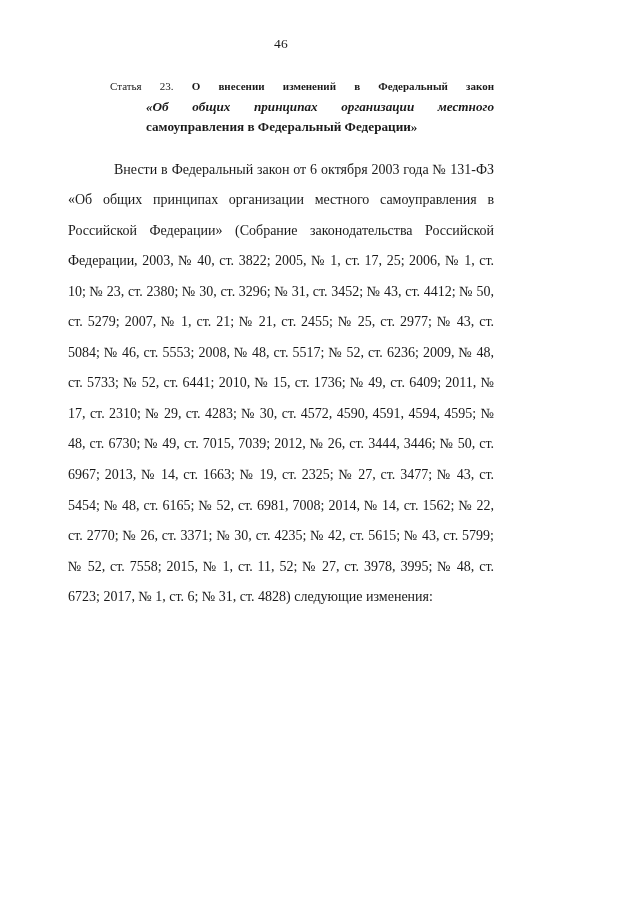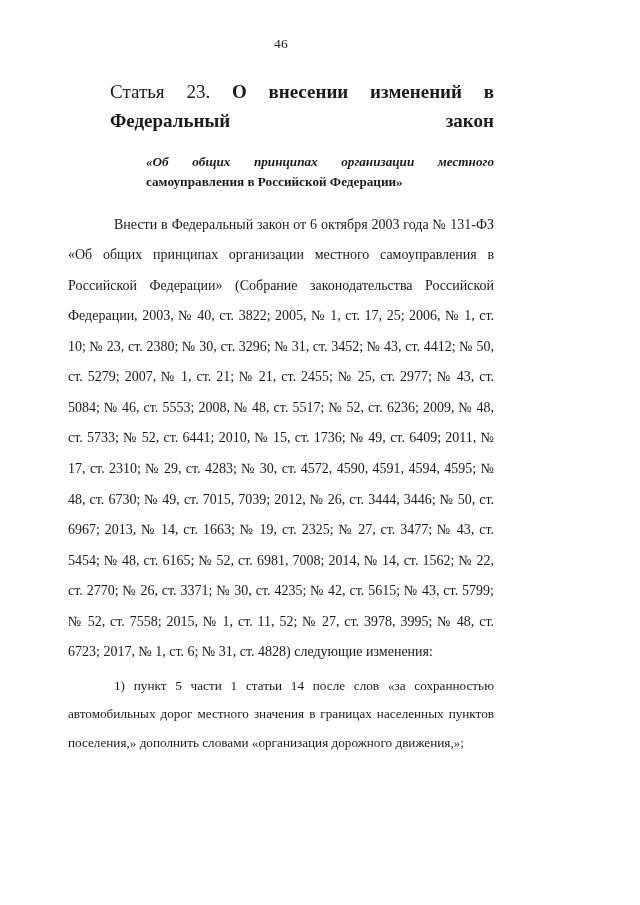--- a/index.html
+++ b/index.html
@@ -22,25 +22,25 @@
     padding: 36px 70px 40px 68px;
     position: relative;
   }
   .page-number {
     text-align: center;
     font-size: 13.5px;
     margin: 0 0 26px 0;
     letter-spacing: 0.2px;
   }
   .article-head {
-    font-size: 19px;
+    font-size: 11px;
     line-height: 1.52;
     text-align: justify;
     text-align-last: justify;
-    margin: 0 0 16px 0;
+    margin: 0 0 2px 0;
     padding-left: 42px;
   }
   .article-head .art-label {
     font-weight: normal;
   }
   .article-head .art-title {
     font-weight: bold;
   }
   .article-head-line2 {
     font-size: 13.2px;
@@ -83,20 +83,19 @@
 <body>
 
 <div class="page">
 
   <div class="page-number">46</div>
 
   <p class="article-head">
     <span class="art-label">Статья 23.</span><span>&nbsp;</span><span class="art-title">О внесении изменений в Федеральный закон</span>
   </p>
   <p class="article-head-line2">«Об общих принципах организации местного</p>
-  <p class="article-head-line3">самоуправления в Российской Федерации»</p>
+  <p class="article-head-line3">самоуправления в Федеральный Федерации»</p>
 
   <p class="body-para first">Внести в Федеральный закон от 6 октября 2003 года № 131-ФЗ «Об общих принципах организации местного самоуправления в Российской Федерации» (Собрание законодательства Российской Федерации, 2003, № 40, ст. 3822; 2005, № 1, ст. 17, 25; 2006, № 1, ст. 10; № 23, ст. 2380; № 30, ст. 3296; № 31, ст. 3452; № 43, ст. 4412; № 50, ст. 5279; 2007, № 1, ст. 21; № 21, ст. 2455; № 25, ст. 2977; № 43, ст. 5084; № 46, ст. 5553; 2008, № 48, ст. 5517; № 52, ст. 6236; 2009, № 48, ст. 5733; № 52, ст. 6441; 2010, № 15, ст. 1736; № 49, ст. 6409; 2011, № 17, ст. 2310; № 29, ст. 4283; № 30, ст. 4572, 4590, 4591, 4594, 4595; № 48, ст. 6730; № 49, ст. 7015, 7039; 2012, № 26, ст. 3444, 3446; № 50, ст. 6967; 2013, № 14, ст. 1663; № 19, ст. 2325; № 27, ст. 3477; № 43, ст. 5454; № 48, ст. 6165; № 52, ст. 6981, 7008; 2014, № 14, ст. 1562; № 22, ст. 2770; № 26, ст. 3371; № 30, ст. 4235; № 42, ст. 5615; № 43, ст. 5799; № 52, ст. 7558; 2015, № 1, ст. 11, 52; № 27, ст. 3978, 3995; № 48, ст. 6723; 2017, № 1, ст. 6; № 31, ст. 4828) следующие изменения:</p>
 
-  <p class="item-para">1) пункт 5 части 1 статьи 14 после слов «за сохранностью автомобильных дорог местного значения в границах населенных пунктов поселения,» дополнить словами «организация дорожного движения,»;</p>
 
 
 </div>
 
 </body></html>

